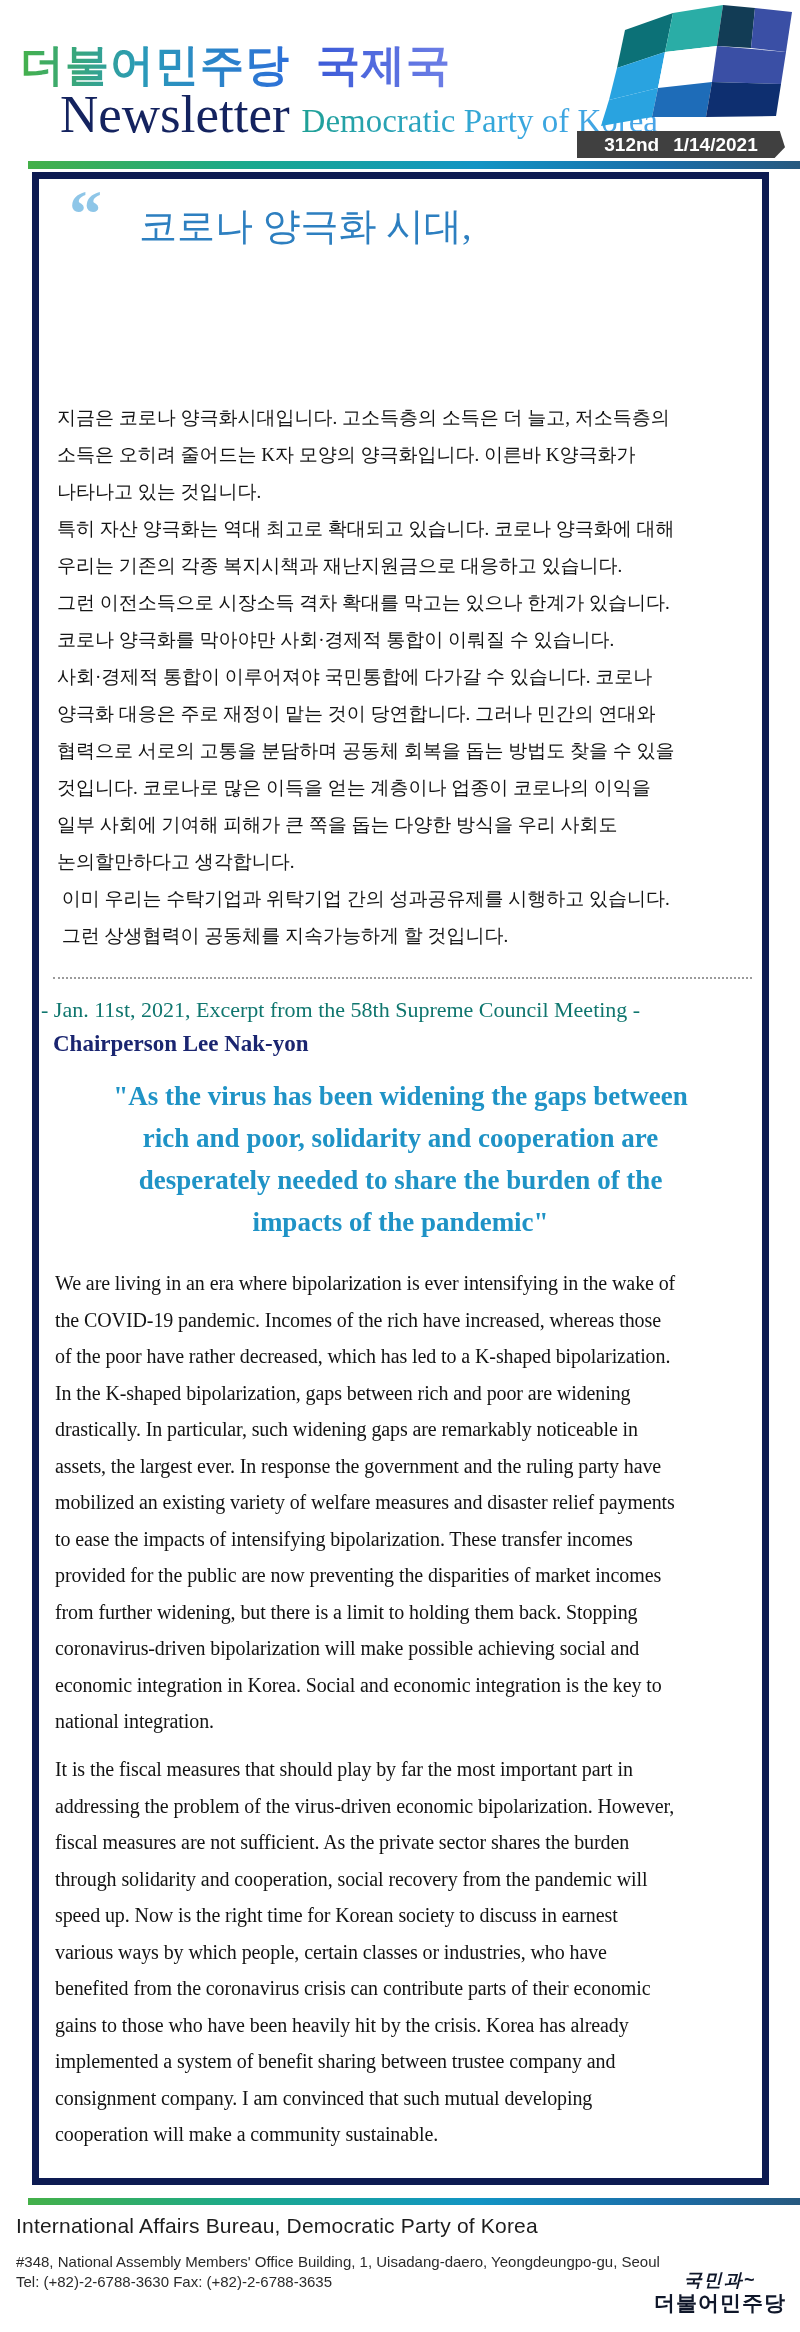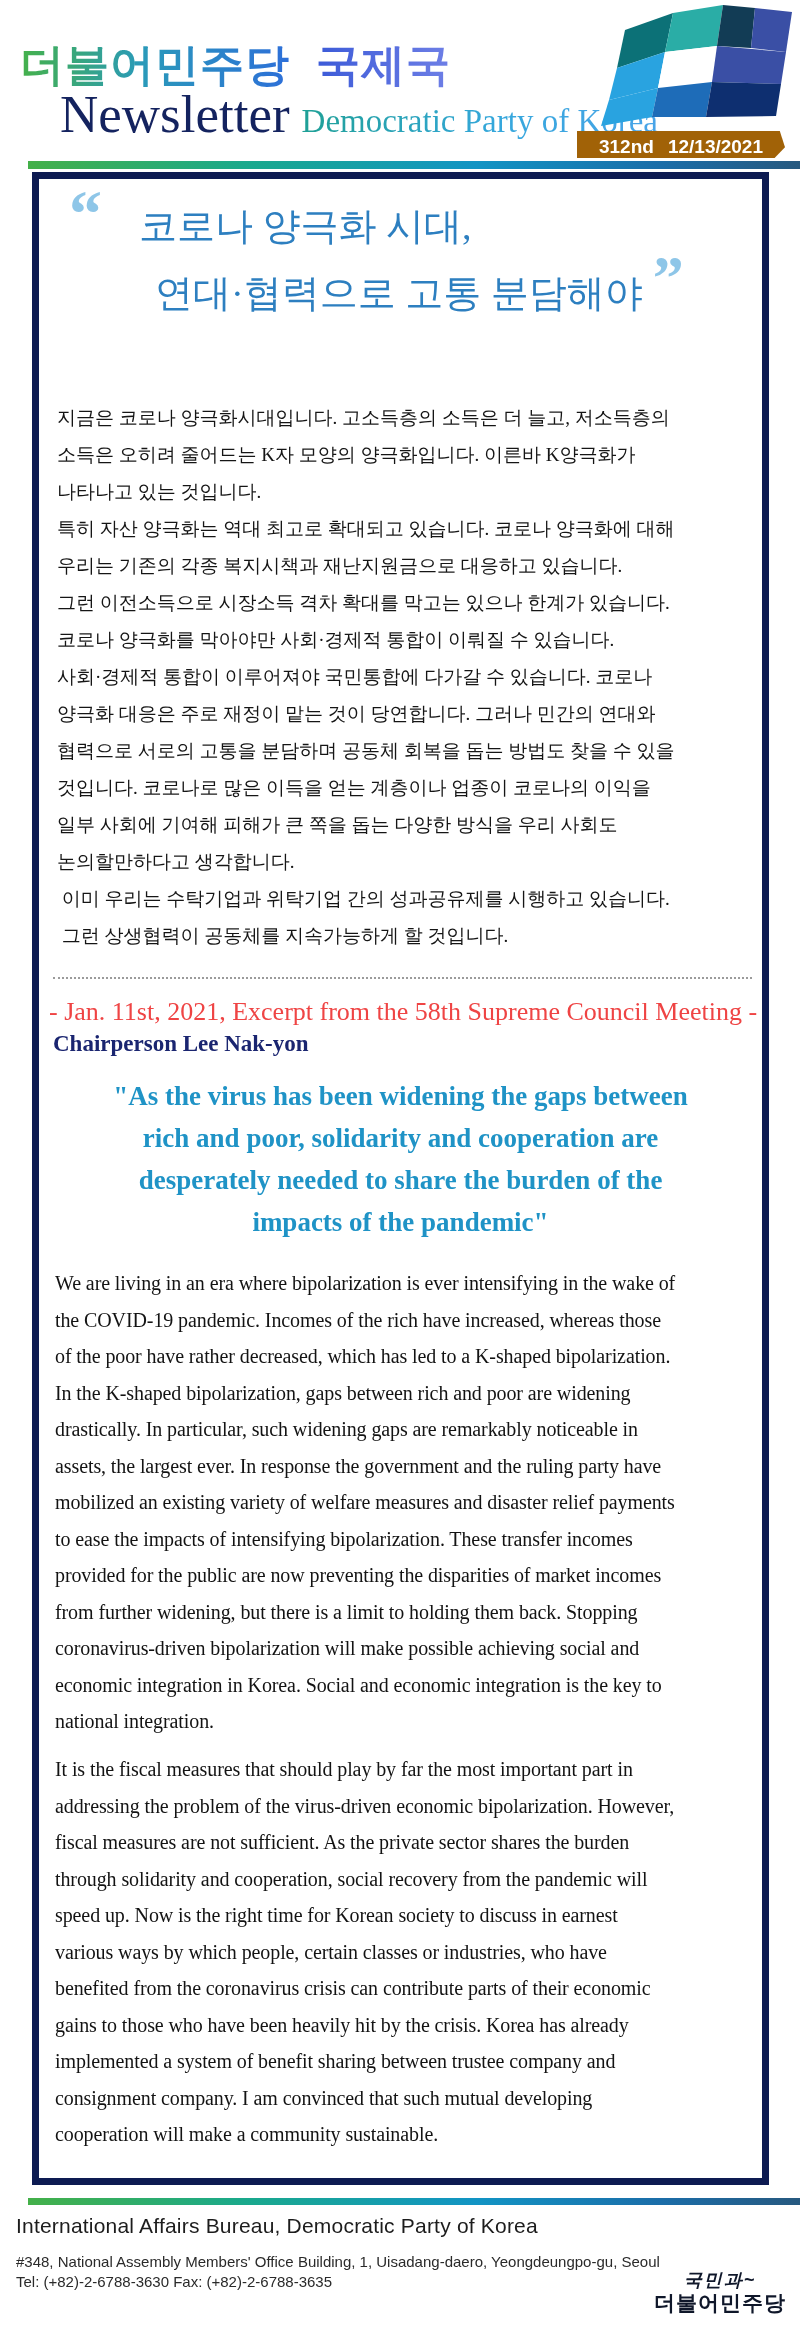--- a/index.html
+++ b/index.html
@@ -13,23 +13,23 @@
             -webkit-background-clip:text;background-clip:text;color:transparent;}
   .grad-bureau{display:inline-block;margin-left:26px;
             background:linear-gradient(90deg,#3c5bd8 0%,#6e7fe6 100%);
             -webkit-background-clip:text;background-clip:text;color:transparent;}
   .newsletter-row{position:absolute;left:16px;top:84px;display:flex;align-items:baseline;white-space:nowrap;}
   .newsletter{font-family:"Liberation Serif",serif;font-size:53px;color:#14235f;margin-left:44px;}
   .party-en{display:inline-block;margin-left:12px;font-family:"Liberation Serif",serif;font-size:33px;
             background:linear-gradient(90deg,#1fa096 0%,#35a7dc 55%,#49a4e8 100%);
             -webkit-background-clip:text;background-clip:text;color:transparent;}
   .flag{position:absolute;left:595px;top:0;}
-  .issue-badge{position:absolute;left:577px;top:131px;width:208px;height:27px;background:#a16207;
+  .issue-badge{position:absolute;left:577px;top:131px;width:208px;height:27px;background:#404040;
             clip-path:polygon(0 0,97.5% 0,100% 60%,95% 100%,0 100%);
-            display:flex;align-items:flex-end;justify-content:center;gap:14px;
+            display:flex;align-items:center;justify-content:center;gap:14px;
             color:#ffffff;font-family:"Liberation Sans",sans-serif;font-weight:bold;font-size:19px;}
   .rule{position:absolute;left:28px;right:0;height:8px;
         background:linear-gradient(90deg,#44b049 0%,#1aa98c 28%,#1294c4 58%,#1b6da8 82%,#27597f 100%);}
   .rule.top{top:161px;}
   .rule.bottom{top:2198px;height:7px;}
 
   
   .article-box{position:absolute;left:32px;top:172px;width:723px;height:1999px;
                border:7px solid #0d1b52;background:#ffffff;}
   .kr-quote{position:absolute;top:0;left:0;right:0;height:175px;}
@@ -38,21 +38,21 @@
   .kq-line{position:absolute;font-size:38px;color:#2d7fc0;white-space:nowrap;
       font-family:"Liberation Serif",serif;}
   .kq1{top:22px;left:86px;margin-left:14px;}
   .kq2{top:89px;left:116px;}
   .cq{display:inline-block;position:relative;top:-8px;margin-left:10px;font-size:62px;line-height:0;
       color:#8ec6e8;font-weight:bold;}
   .kr-attrib{position:absolute;top:186px;left:16px;font-size:22px;color:#141414;white-space:nowrap;}
   .kr-body{position:absolute;top:220px;left:18px;right:6px;font-size:19px;line-height:37px;
            color:#151515;white-space:pre-line;}
   .divider{position:absolute;top:798px;left:14px;right:10px;border-top:2px dotted #9b9b9b;}
-  .en-attrib{position:absolute;top:818px;left:10px;font-size:26px;color:#ef4444;white-space:nowrap;}
+  .en-attrib{position:absolute;top:818px;left:2px;font-size:22px;color:#0f766e;white-space:nowrap;}
   .en-speaker{position:absolute;top:852px;left:14px;font-size:23px;font-weight:bold;color:#1a2570;}
   .en-quote{position:absolute;top:896px;left:0;right:0;text-align:center;font-size:27px;font-weight:bold;
             color:#1f93c6;line-height:42px;white-space:pre-line;}
   .en-para{position:absolute;left:16px;right:4px;font-size:20px;line-height:36.5px;color:#131313;
            white-space:pre-line;letter-spacing:-0.1px;}
   .p1{top:1086px;}
   .p2{top:1572px;}
 
   
   .bureau{position:absolute;left:16px;top:2214px;font-family:"Liberation Sans",sans-serif;
@@ -86,31 +86,30 @@
       <polygon points="22,68 70,52 63,88 14,100" fill="#29a3e0"></polygon>
       <polygon points="70,52 122,46 117,82 63,88" fill="#ffffff"></polygon>
       <polygon points="122,46 191,52 186,84 117,82" fill="#3a4fa5"></polygon>
       <polygon points="14,100 63,88 57,117 6,126" fill="#29a3e0"></polygon>
       <polygon points="63,88 117,82 111,117 57,117" fill="#1e6cb8"></polygon>
       <polygon points="117,82 186,84 181,116 111,117" fill="#0e2f70"></polygon>
     </svg>
 
     <div class="issue-badge">
       <span>312nd</span>
-      <span>12/13/2021</span>
+      <span>1/14/2021</span>
     </div>
     <div class="rule top"></div>
   </div>
 
   <div class="article-box">
 
     <div class="kr-quote">
       <span class="oq">“</span>
       <span class="kq-line kq1">코로나 양극화 시대,</span>
-      <span class="kq-line kq2"><span>연대·협력으로 고통 분담해야</span><span class="cq">”</span></span>
     </div>
 
 
     <div class="kr-body">지금은 코로나 양극화시대입니다. 고소득층의 소득은 더 늘고, 저소득층의
 소득은 오히려 줄어드는 K자 모양의 양극화입니다. 이른바 K양극화가
 나타나고 있는 것입니다.
 특히 자산 양극화는 역대 최고로 확대되고 있습니다. 코로나 양극화에 대해
 우리는 기존의 각종 복지시책과 재난지원금으로 대응하고 있습니다.
 그런 이전소득으로 시장소득 격차 확대를 막고는 있으나 한계가 있습니다.
 코로나 양극화를 막아야만 사회·경제적 통합이 이뤄질 수 있습니다.

